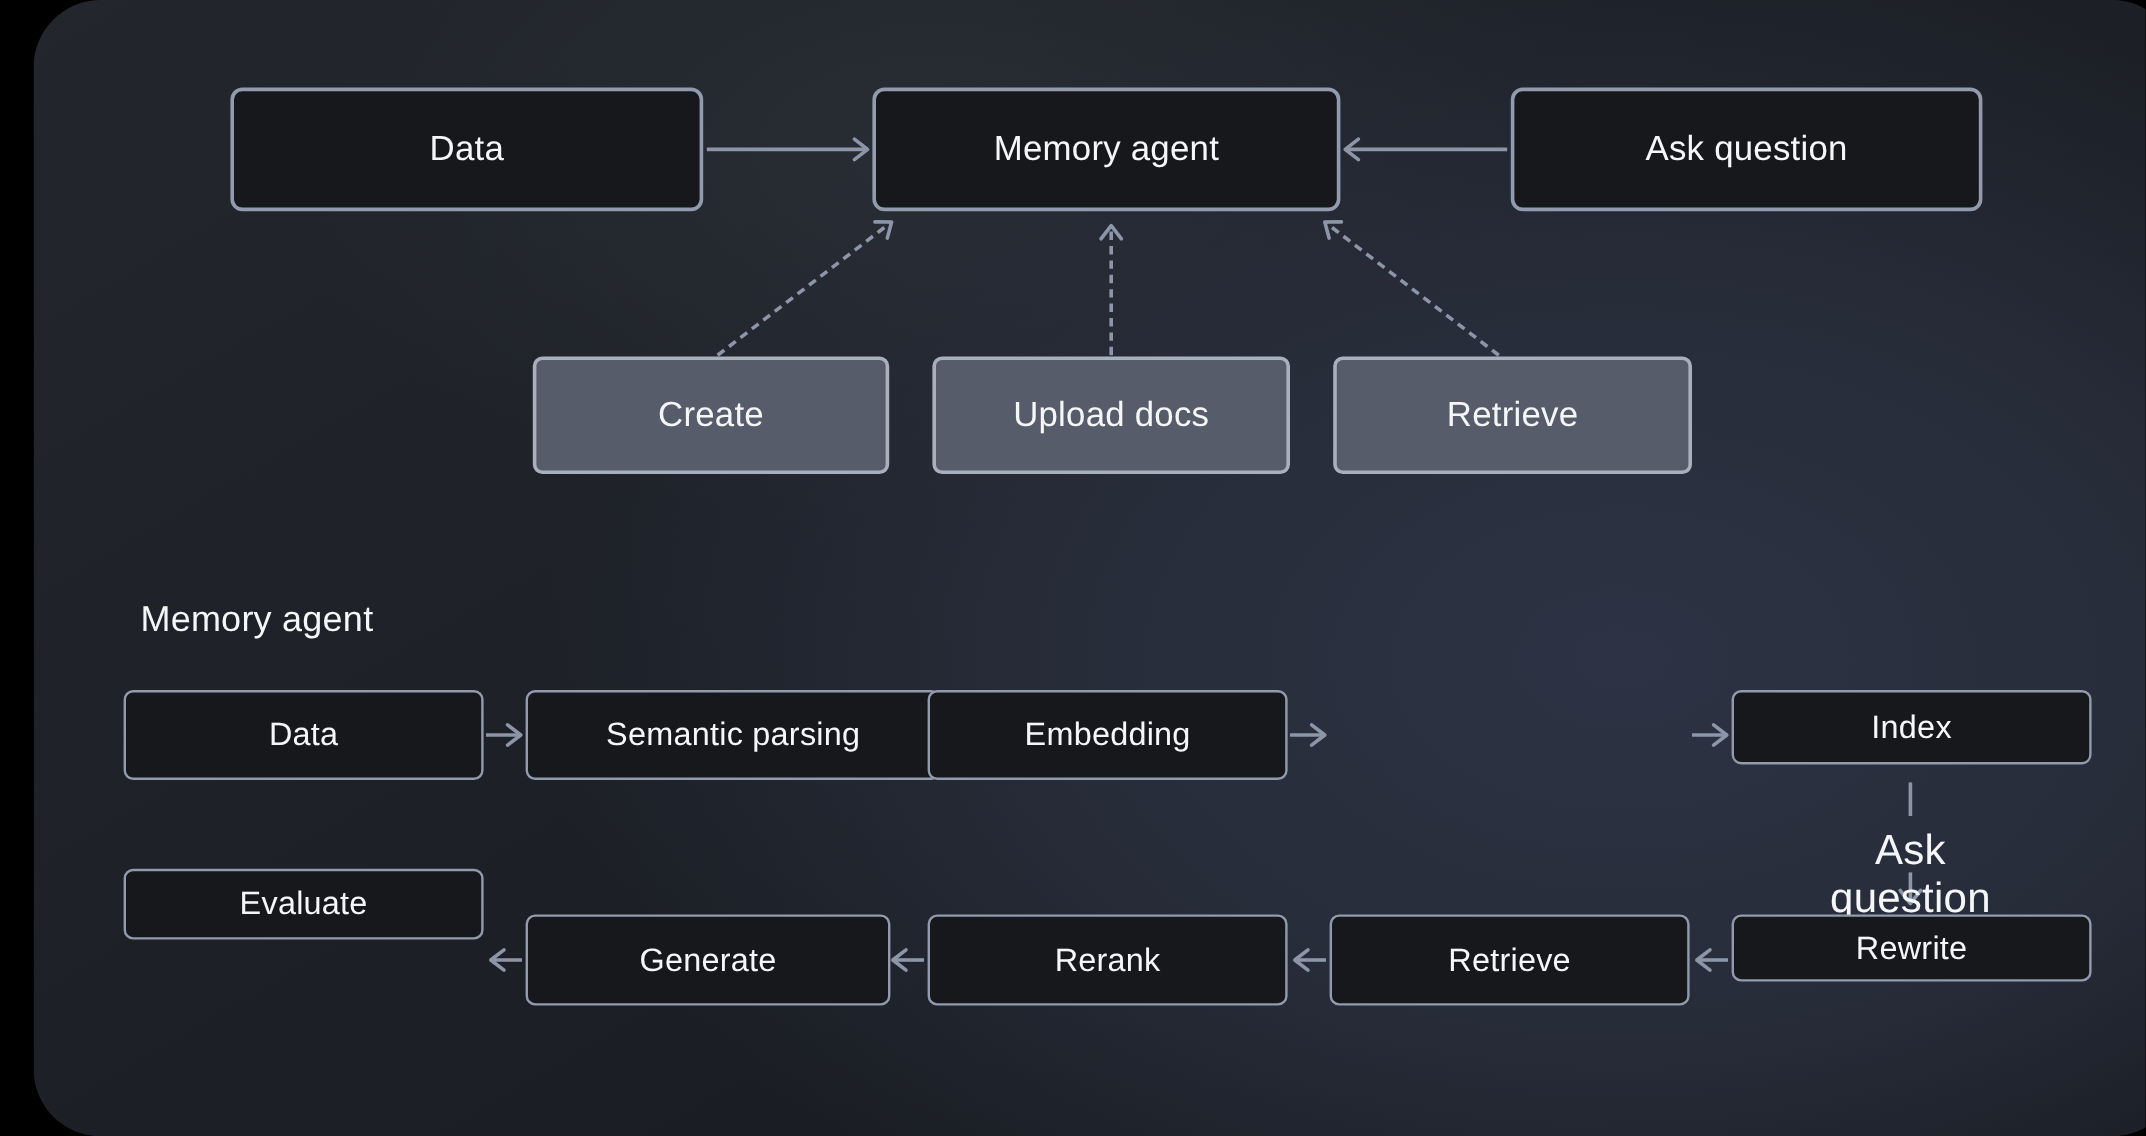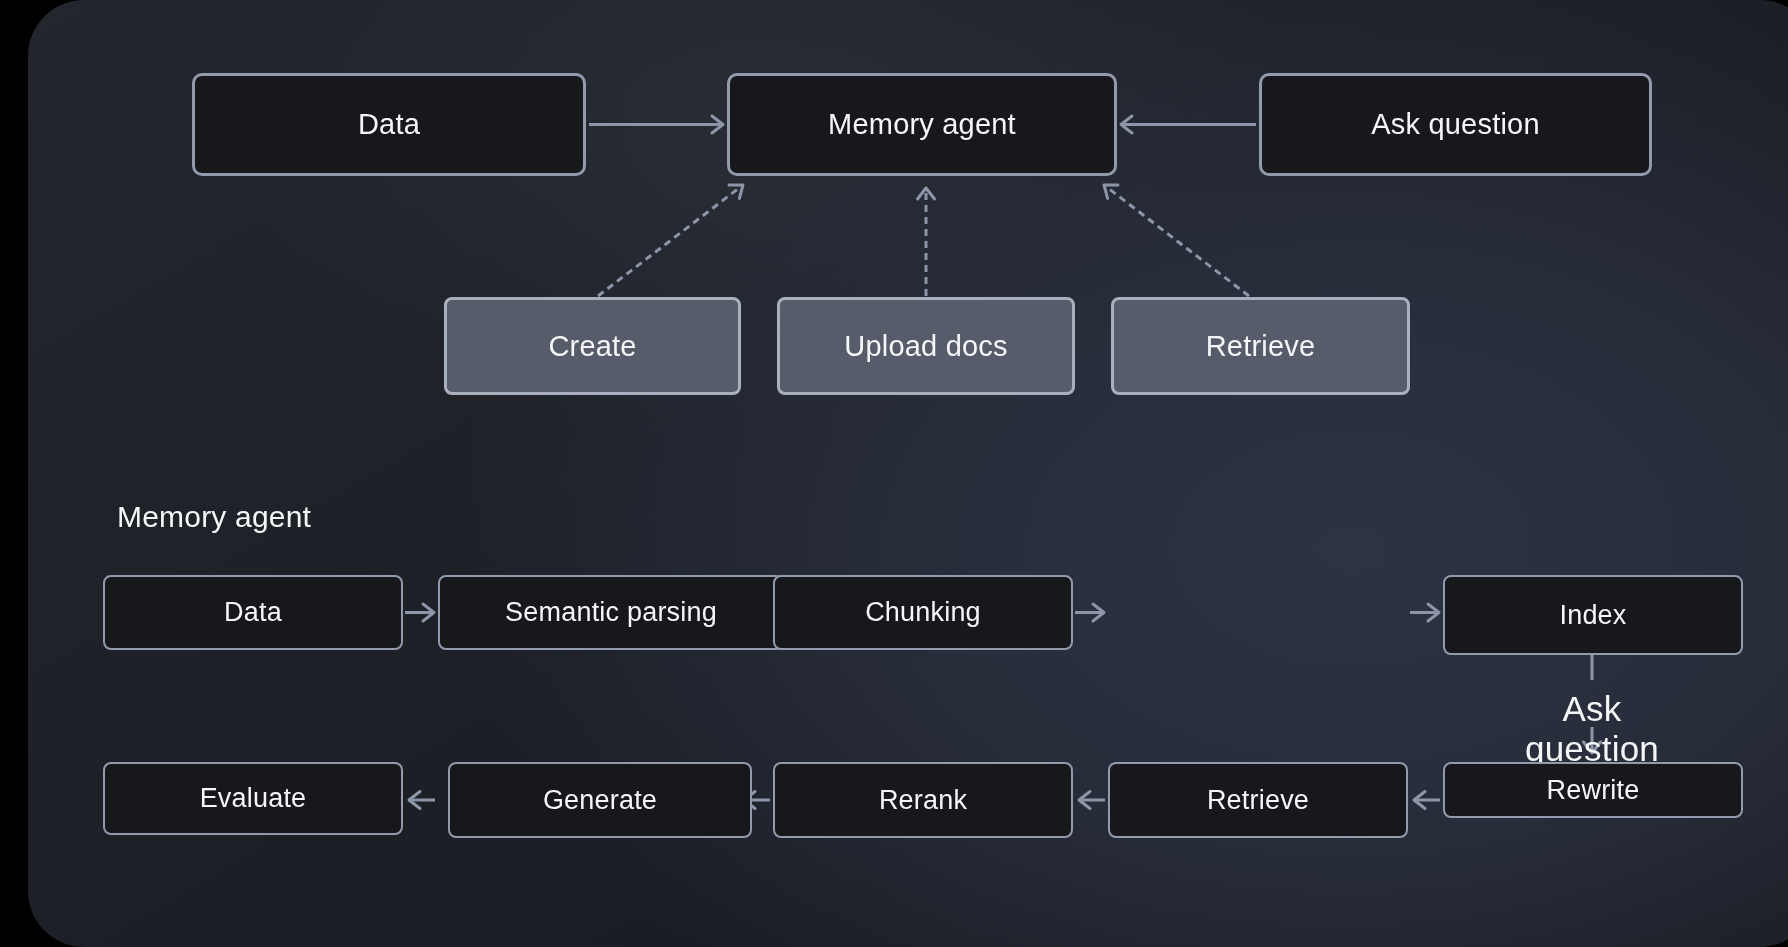--- a/index.html
+++ b/index.html
@@ -117,32 +117,32 @@
 
   <div class="heading">Memory agent</div>
 
   <div class="node small" style="left:75px;top:575px;width:300px;height:75px">
     <span>Data</span>
   </div>
   <div class="node small" style="left:410px;top:575px;width:346px;height:75px">
     <span>Semantic parsing</span>
   </div>
   <div class="node small" style="left:745px;top:575px;width:300px;height:75px">
-    <span>Chunking</span>
+    <span>Embedding</span>
   </div>
-  <div class="node small" style="left:1415px;top:575px;width:300px;height:80px">
+  <div class="node small" style="left:1415px;top:575px;width:300px;height:62px">
     <span>Index</span>
   </div>
 
   <div class="connector-label">Ask question</div>
 
-  <div class="node small" style="left:75px;top:762px;width:300px;height:73px">
+  <div class="node small" style="left:75px;top:724px;width:300px;height:59px">
     <span>Evaluate</span>
   </div>
-  <div class="node small" style="left:420px;top:762px;width:304px;height:76px">
+  <div class="node small" style="left:410px;top:762px;width:304px;height:76px">
     <span>Generate</span>
   </div>
   <div class="node small" style="left:745px;top:762px;width:300px;height:76px">
     <span>Rerank</span>
   </div>
   <div class="node small" style="left:1080px;top:762px;width:300px;height:76px">
     <span>Retrieve</span>
   </div>
   <div class="node small" style="left:1415px;top:762px;width:300px;height:56px">
     <span>Rewrite</span>

